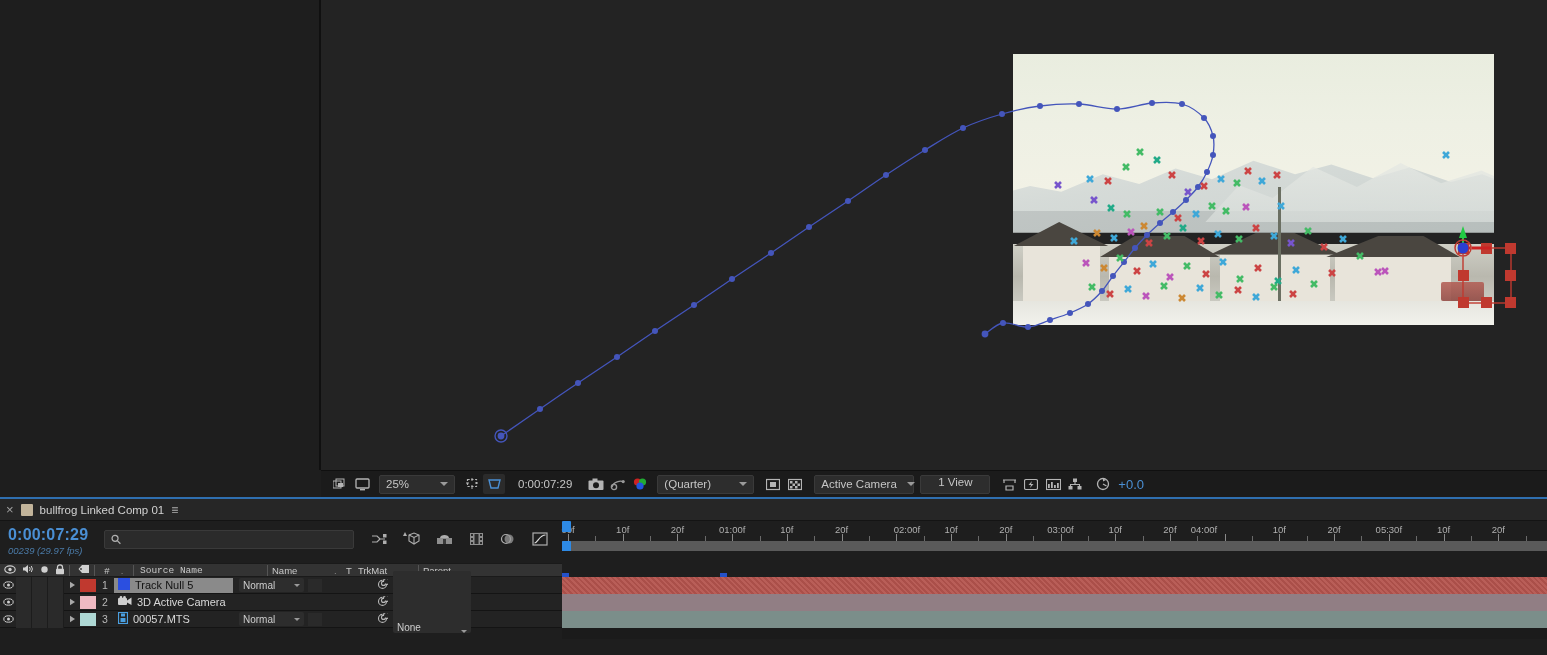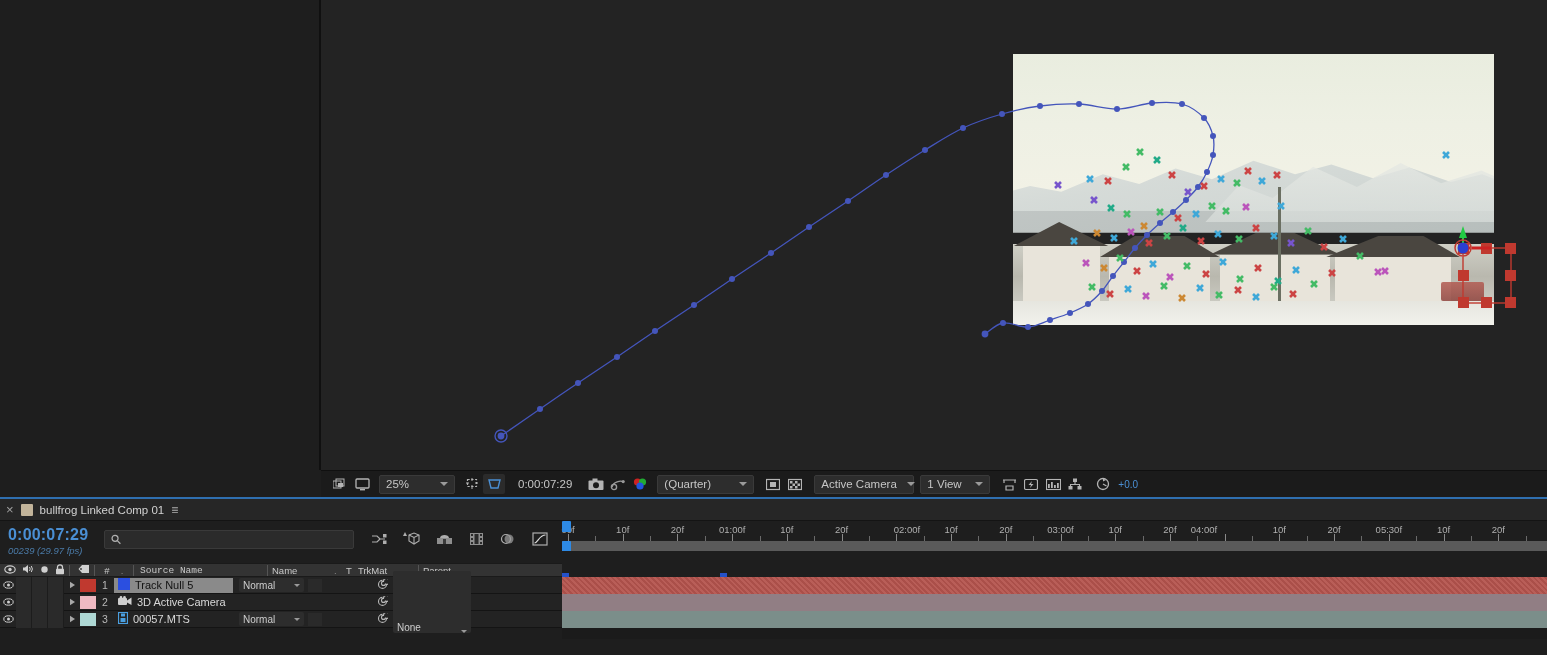--- a/index.html
+++ b/index.html
@@ -103,21 +103,21 @@
     border-radius: 2px; color: #c6c6c6; font-size: 11.5px;
     padding: 0 6px; gap: 10px;
   }
   .vt-select .cv { white-space: nowrap; }
   .vt-text { font-size: 11.5px; color: #c6c6c6; white-space: nowrap; }
   .vt-btn {
     width: 22px; height: 20px; display: flex; align-items: center;
     justify-content: center; border-radius: 2px;
   }
   .vt-btn.active { background: #2b2b2b; }
-  .vt-blue { color: #4a8fd4; font-size: 10px; }
+  .vt-blue { color: #4a8fd4; font-size: 13px; }
   .caret { width: 0; height: 0; border-left: 4px solid transparent;
            border-right: 4px solid transparent; border-top: 4px solid #9a9a9a; }
 
   
   .timeline {
     position: absolute; left: 0; top: 497px; width: 1547px; height: 158px;
     background: #1e1e1e; border-top: 2px solid #2f6fb0;
   }
   .tl-tabbar {
     height: 22px; background: #262626; display: flex; align-items: center;
@@ -667,21 +667,21 @@
             <rect x="9.5" y="5.5" width="2.5" height="2.5"></rect>
             <rect x="2" y="8" width="2.5" height="2.5"></rect>
             <rect x="7" y="8" width="2.5" height="2.5"></rect>
           </g>
         </svg>
     </div>
     <div class="vt-select" style="width:100px;margin-left:8px;">
       <span class="cv">Active Camera</span>
       <span class="caret"></span>
     </div>
-    <div class="vt-select" style="width:70px;margin-left:6px;">
+    <div class="vt-select" style="width:70px;margin-left:6px;flex-direction:column;">
       <span class="cv">1 View</span>
       <span class="caret"></span>
     </div>
     <div class="vt-btn" style="margin-left:8px;">
       <svg width="15" height="13" viewBox="0 0 15 13">
           <path d="M1 2h13M2 2v3M13 2v3M4 8h7v4h-7z" fill="none" stroke="#b4b4b4" stroke-width="1.2"></path>
         </svg>
     </div>
     <div class="vt-btn">
       <svg width="14" height="13" viewBox="0 0 14 13">

